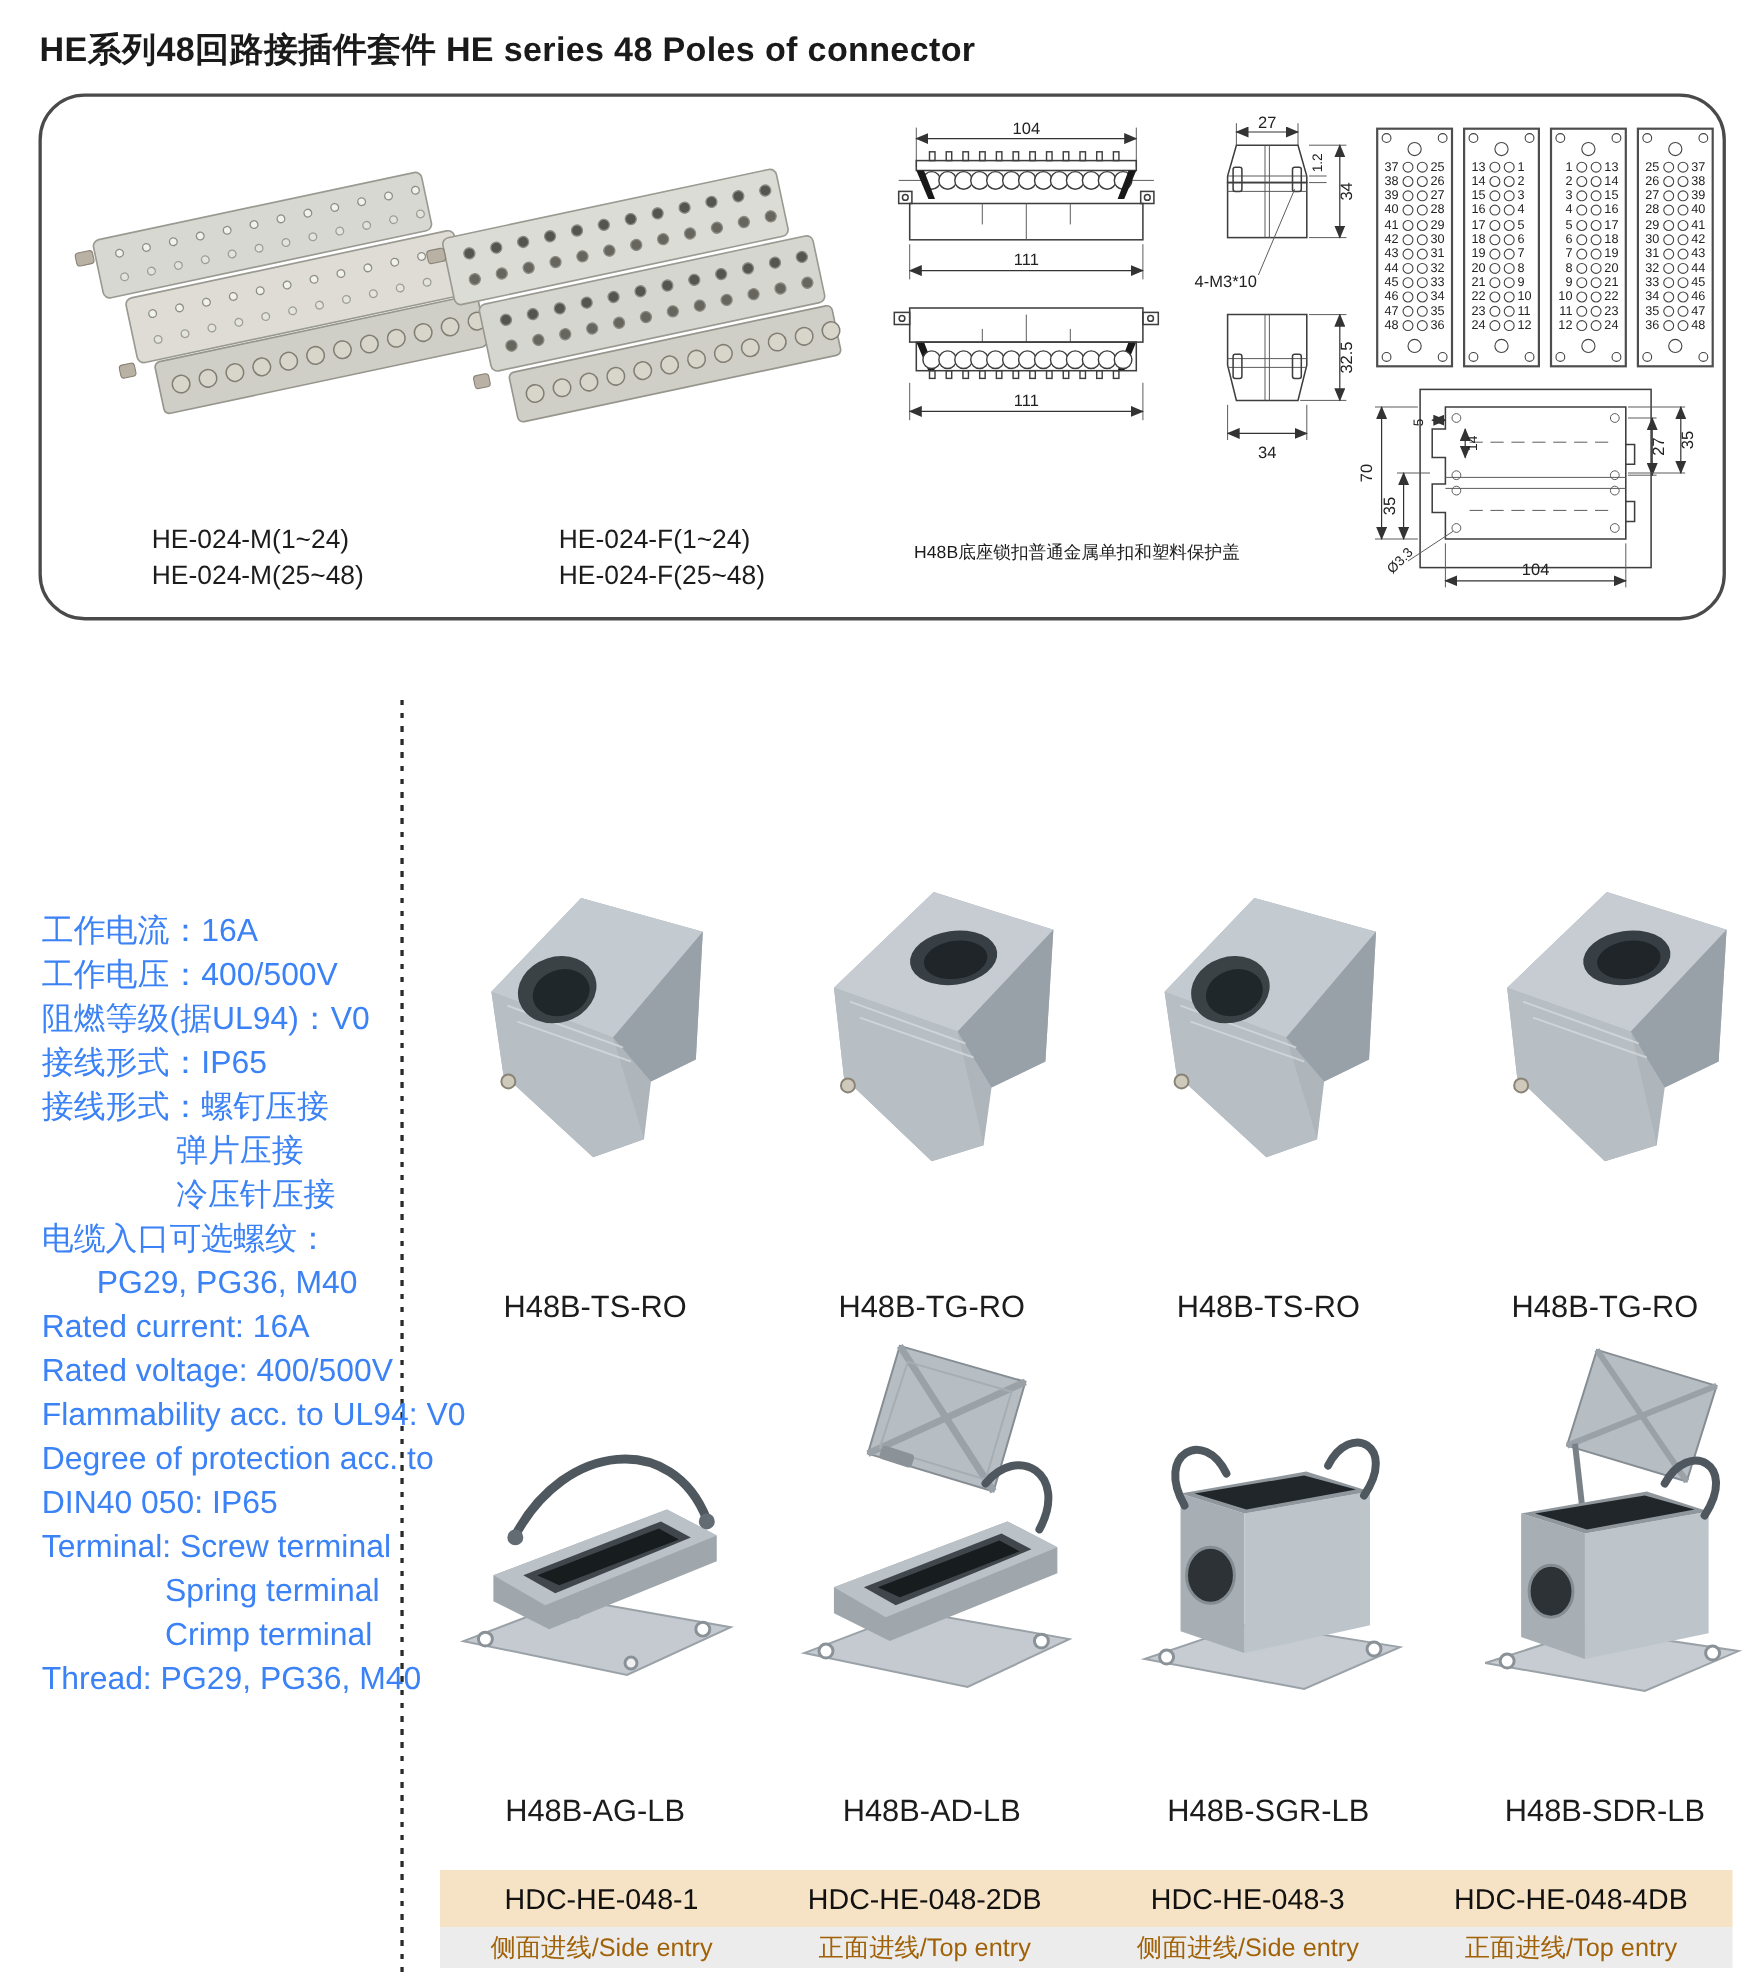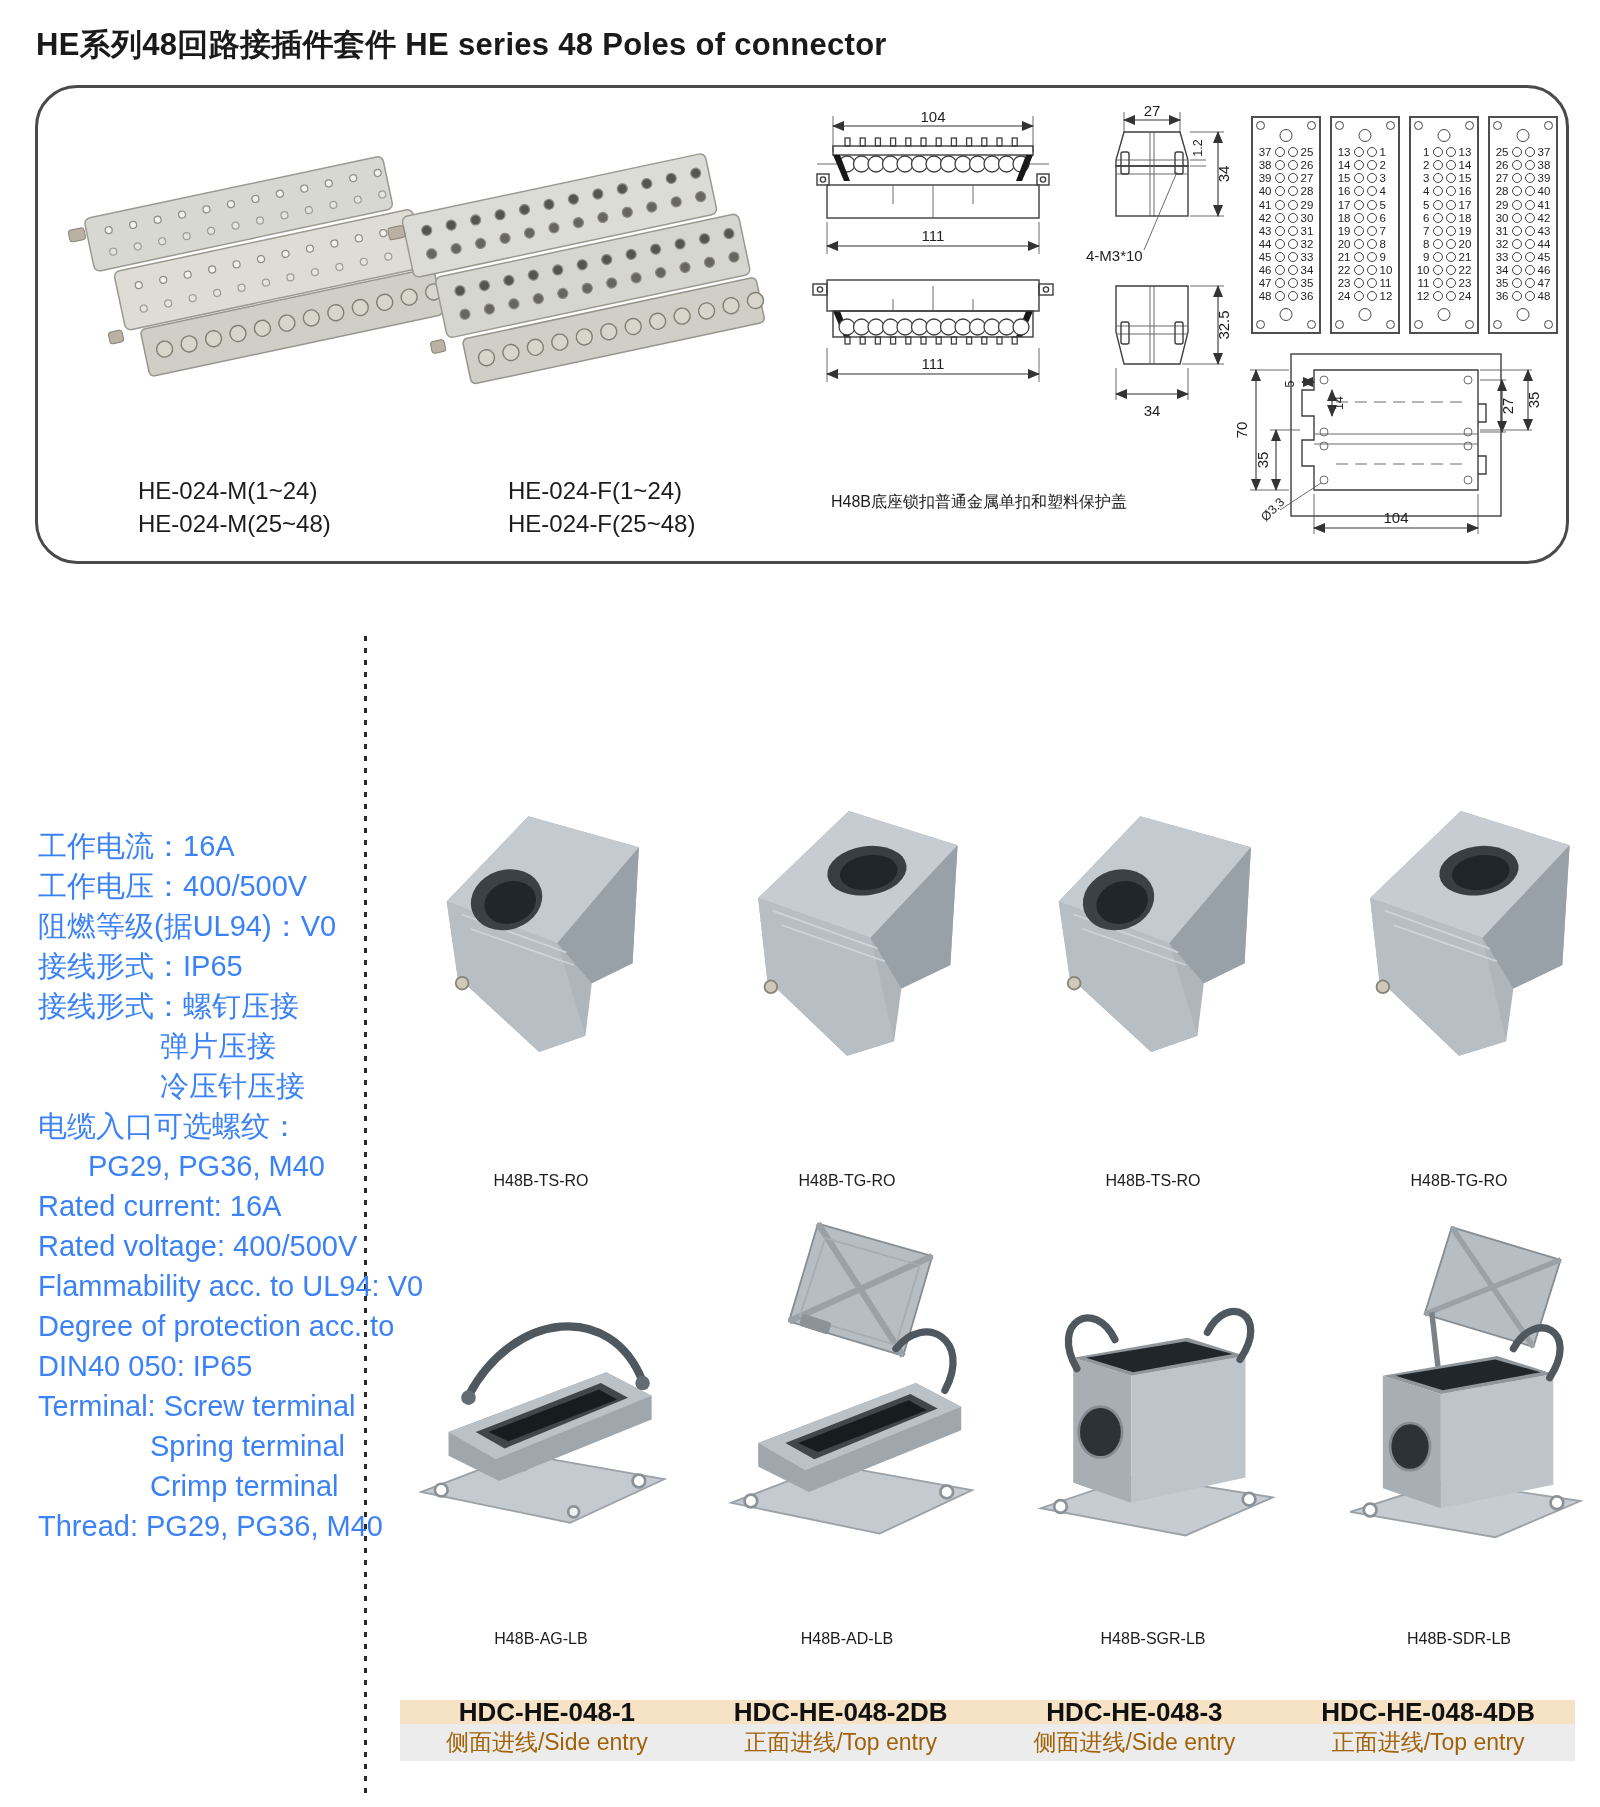--- a/index.html
+++ b/index.html
@@ -32,25 +32,25 @@
   #divider{position:absolute;left:364px;top:636px;width:3px;height:1164px;
            background-image:repeating-linear-gradient(to bottom,#2a2a2a 0 5px,transparent 5px 12px)}
   #spec-list{position:absolute;left:38px;top:826px;width:345px}
   .spec-line{font-size:29px;line-height:40px;white-space:nowrap;color:#3b82f6}
   .i1{padding-left:50px}.i2{padding-left:122px}.i3{padding-left:112px}
   .gallery-row{position:absolute;left:388px;display:flex}
   #gallery-row-1{top:732px}
   #gallery-row-2{top:1190px}
   .gcell{width:306px;display:flex;flex-direction:column;align-items:center}
   .gimg{width:272px;height:408px}
-  .glabel{font-size:16px;margin-top:32px;color:#1c1c1c;white-space:nowrap}
+  .glabel{font-size:28px;margin-top:32px;color:#1c1c1c;white-space:nowrap}
   #order-table{position:absolute;left:400px;top:1700px;width:1175px}
   .orow{display:flex}
   .ocell{flex:1;display:flex;align-items:center;justify-content:center;white-space:nowrap}
-  .ohead{height:24px;font-weight:bold;font-size:26px;color:#111}
+  .ohead{height:52px;font-weight:normal;font-size:26px;color:#111}
   .oentry{height:37px;font-size:23px;color:#a16207}
   svg text{font-family:"Liberation Sans","DejaVu Sans",sans-serif;font-size:15px;fill:#222}
   svg text.t12{font-size:12.5px}
   .ln{stroke:#3e3e3e;stroke-width:1.4;fill:none}
   .thin{stroke:#5a5a5a;stroke-width:.9;fill:none}
   .dimln{stroke:#333;stroke-width:1.1;fill:none}
 </style>
 </head>
 <body>
 

